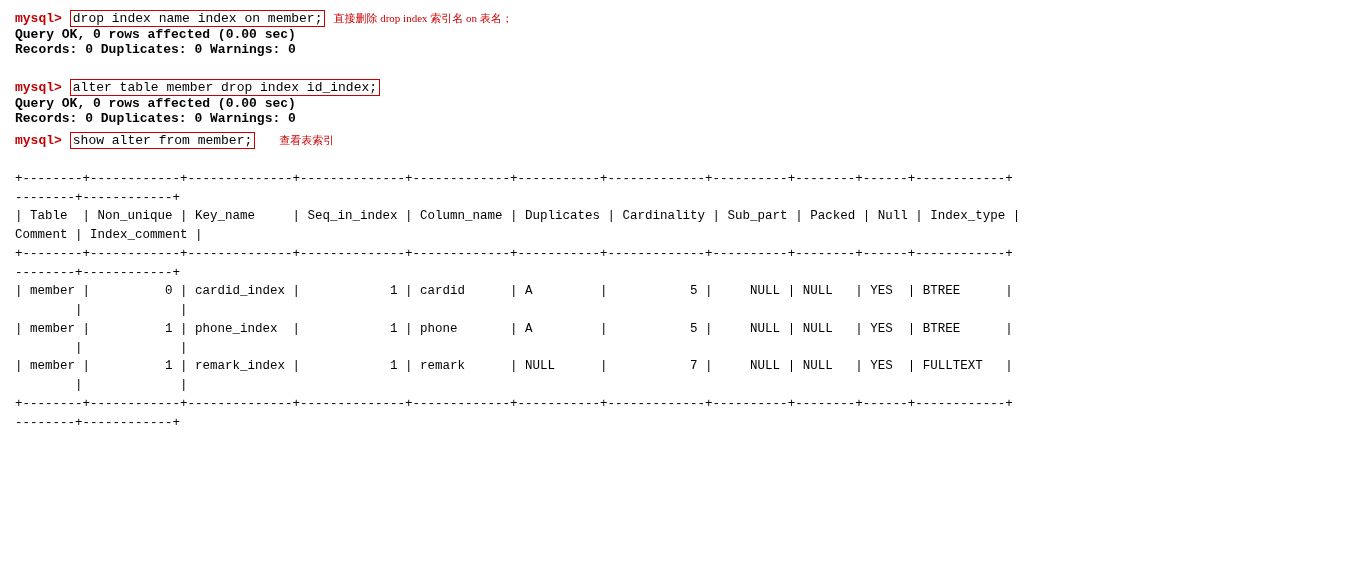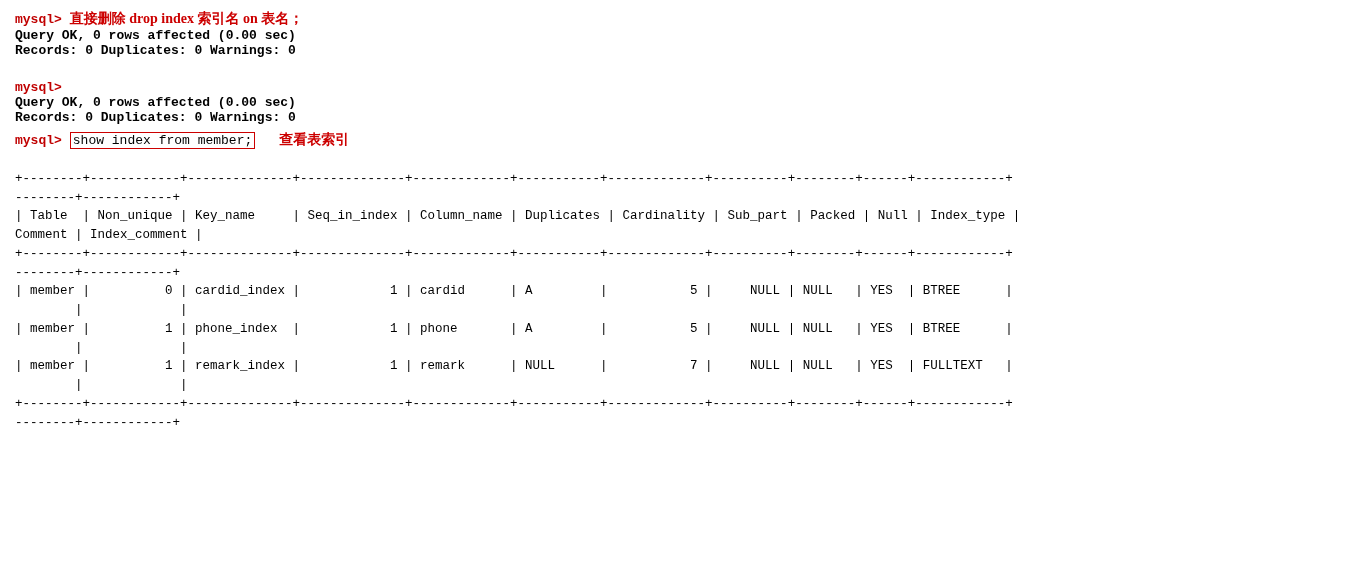--- a/index.html
+++ b/index.html
@@ -18,22 +18,22 @@
     }
     .cmd-box {
       display: inline;
       border: 1.5px solid #cc0000;
       padding: 0 2px;
       color: #000;
     }
     .comment-red {
       color: #cc0000;
       font-family: 'SimSun', 'STSong', serif;
-      font-size: 14px;
-      font-weight: bold;
+      font-size: 11px;
+      font-weight: normal;
     }
     .output-line {
       color: #000;
       display: block;
       font-weight: bold;
     }
     .table-ascii {
       color: #000;
       font-family: 'Courier New', Courier, monospace;
       font-size: 12.5px;
@@ -51,43 +51,45 @@
     }
   </style>
 </head>
 <body>
 
 <div>
 
   <div class="block-section">
     <div class="cmd-line">
       <span><span class="prompt-label">mysql&gt;</span></span>
+      <span class="cmd-box">drop index name index on member;</span>
       <span class="comment-red">直接删除  drop index 索引名 on 表名；</span>
     </div>
     <span class="output-line">Query OK, 0 rows affected (0.00 sec)</span>
     <span class="output-line">Records: 0  Duplicates: 0  Warnings: 0</span>
   </div>
 
   <div style="height: 20px;"></div>
 
   <div class="block-section">
     <div class="cmd-line">
       <span><span class="prompt-label">mysql&gt;</span></span>
+      <span class="cmd-box">alter table member drop index id_index;</span>
       <span style="width: 40px; display:inline-block;"></span>
     </div>
     <span class="output-line">Query OK, 0 rows affected (0.00 sec)</span>
     <span class="output-line">Records: 0  Duplicates: 0  Warnings: 0</span>
   </div>
 
   <div style="height: 4px;"></div>
 
   <div class="block-section">
     <div class="cmd-line">
       <span><span class="prompt-label">mysql&gt;</span></span>
-      <span class="cmd-box">show index from member;</span>
+      <span class="cmd-box">show alter from member;</span>
       <span style="width: 8px; display:inline-block;"></span>
       <span class="comment-red">查看表索引</span>
     </div>
   </div>
 
   <div class="table-ascii">
 <span>+--------+------------+--------------+--------------+-------------+-----------+-------------+----------+--------+------+------------+</span>
 <span>--------+------------+</span>
 <span>| Table  | Non_unique | Key_name     | Seq_in_index | Column_name | Duplicates | Cardinality | Sub_part | Packed | Null | Index_type |</span>
 <span>Comment | Index_comment |</span>

